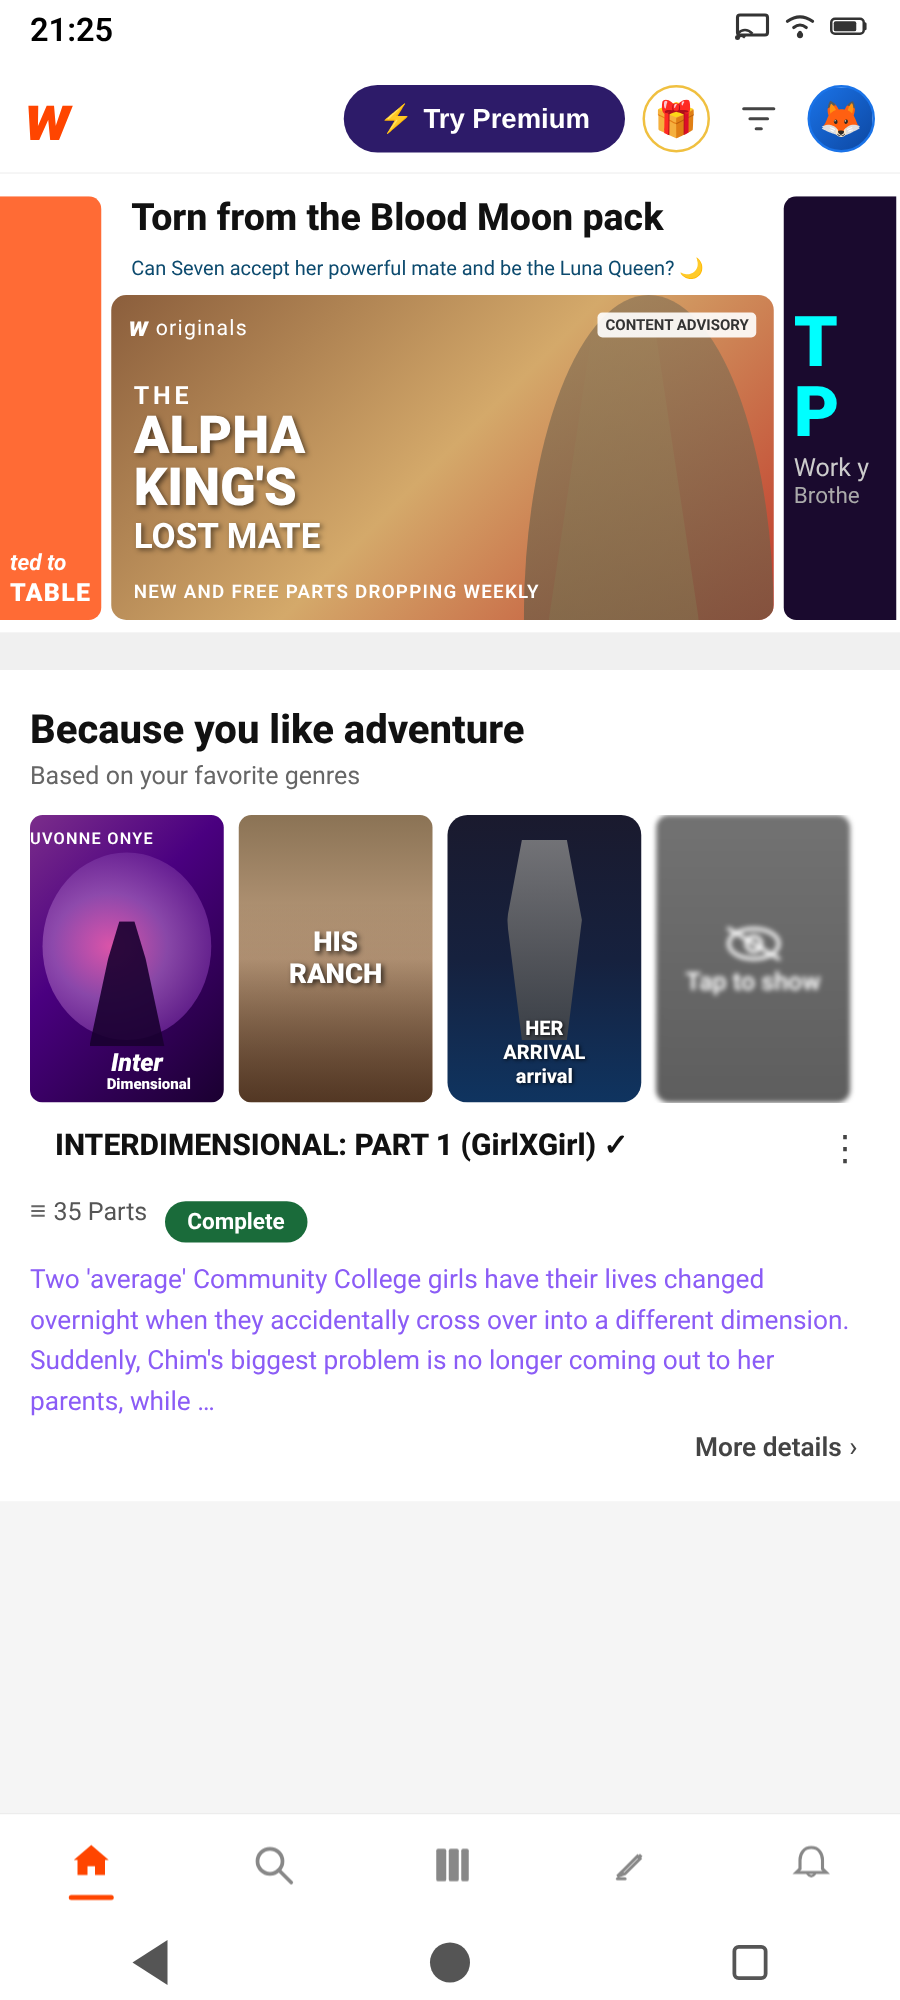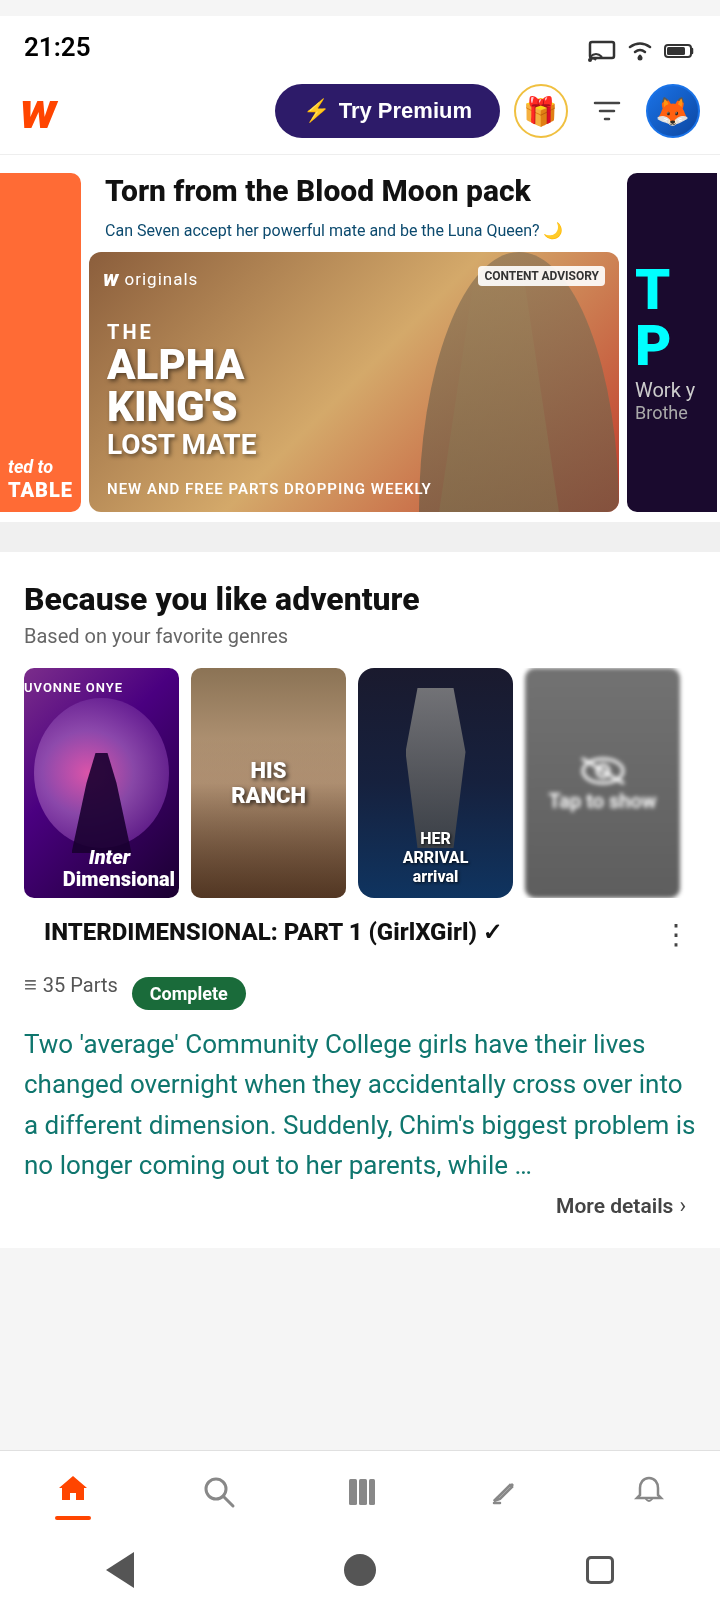--- a/index.html
+++ b/index.html
@@ -11,24 +11,23 @@
       font-family: -apple-system, BlinkMacSystemFont, 'Segoe UI', Roboto, sans-serif;
       overflow-x: hidden;
       position: relative;
     }
 
     
     .status-bar {
       background: #fff;
       display: flex;
       justify-content: space-between;
-      align-items: flex-end;
+      align-items: flex-start;
       padding: 10px 24px 6px;
       height: 52px;
-      margin-top: 16px;
     }
     .status-time {
       font-size: 26px;
       font-weight: 600;
       color: #000;
     }
     .status-icons {
       display: flex;
       align-items: center;
       gap: 10px;
@@ -374,21 +373,21 @@
       font-size: 18px;
       font-weight: 900;
       line-height: 1.1;
     }
     .book1-inter {
       font-size: 20px;
       font-style: italic;
       margin-left: 16px;
     }
     .book1-dimensional {
-      font-size: 20px;
+      font-size: 12px;
       padding-left: 35px;
     }
 
     
     .book-cover-2 {
       background: linear-gradient(180deg, #8B7355 0%, #C0A080 50%, #6B4E37 100%);
     }
     .book2-title {
       position: absolute;
       top: 50%;
@@ -506,22 +505,22 @@
     .badge-complete {
       background: #1a6b3a;
       color: #fff;
       border-radius: 20px;
       padding: 6px 18px;
       font-size: 18px;
       font-weight: 700;
       margin-top: 18px;
     }
     .book-description {
-      font-size: 26px;
-      color: #0f766e;
+      font-size: 21px;
+      color: #8b5cf6;
       line-height: 1.55;
     }
     .more-details-row {
       display: flex;
       justify-content: flex-end;
       align-items: center;
       margin-top: 8px;
       padding-right: 10px;
     }
     .more-details-link {

